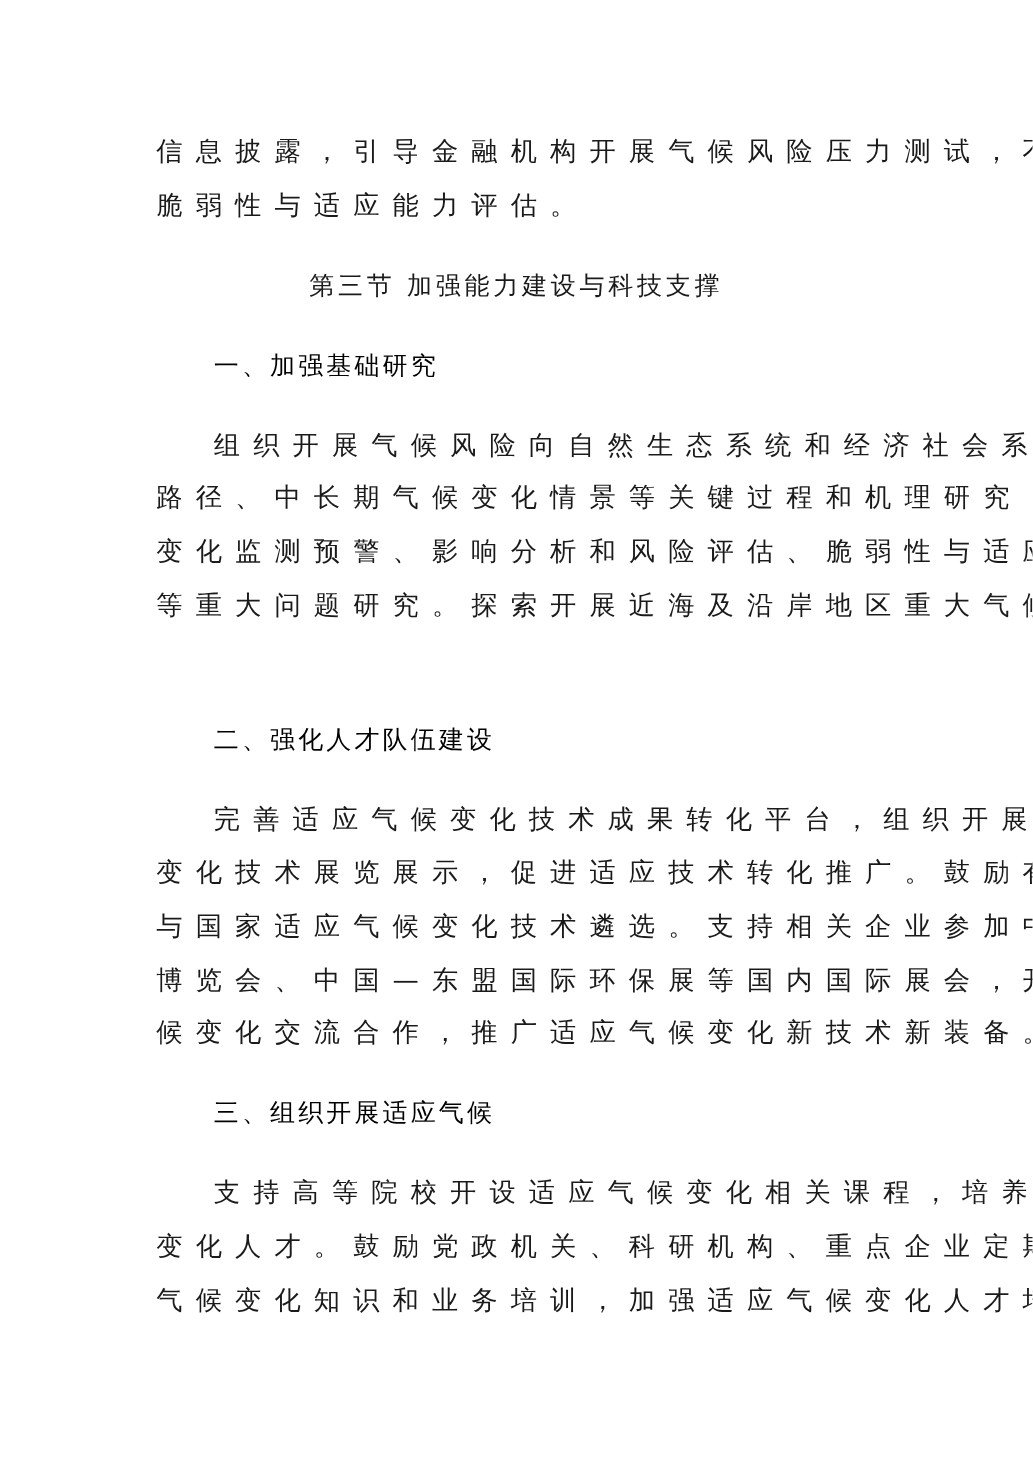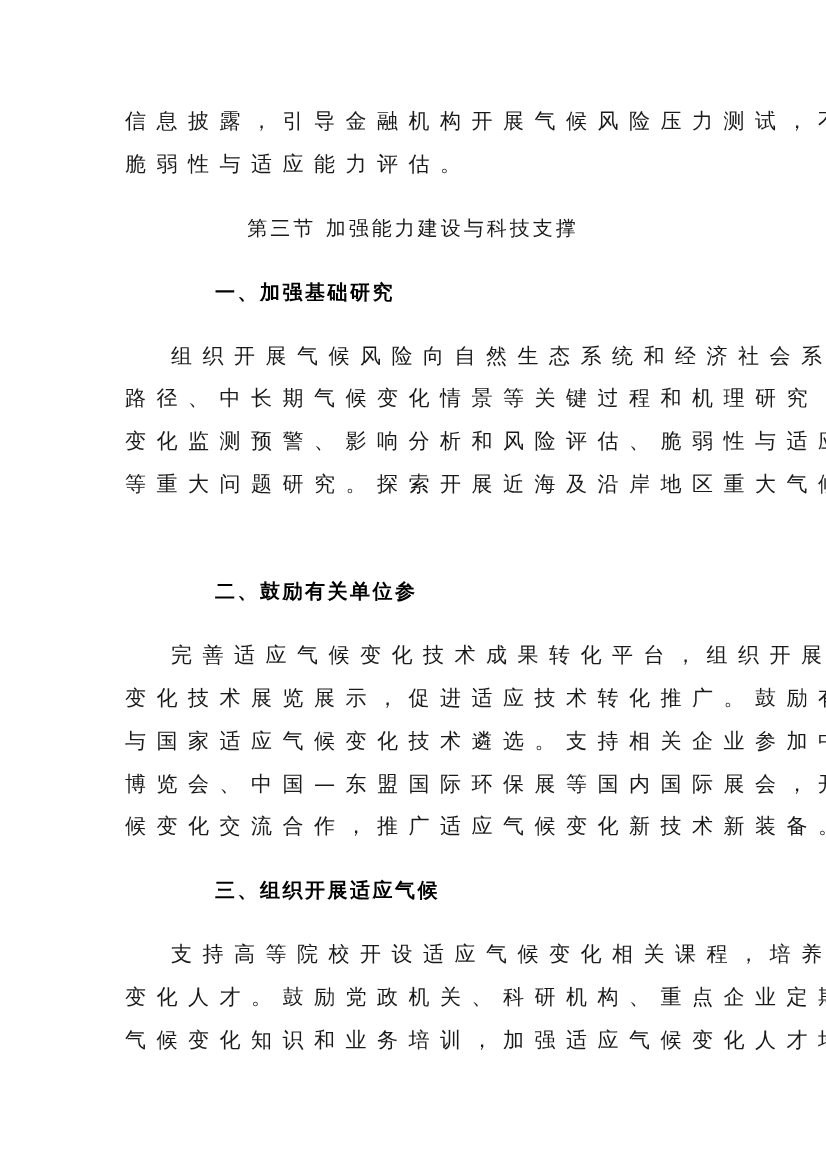--- a/index.html
+++ b/index.html
@@ -4,40 +4,40 @@
 <style>
   html, body { margin: 0; padding: 0; background: #ffffff; }
   body { width: 826px; height: 1169px; position: relative; overflow: hidden;
          font-family: "DejaVu Sans", "Liberation Sans", sans-serif; color: #1a1a1a; }
   .page { position: absolute; left: 0; top: 0; width: 826px; height: 1169px; background: #fff; }
   .line { position: absolute; left: 125px; white-space: nowrap; font-size: 21px;
           letter-spacing: 10.5px; line-height: 26px; }
   .indent { left: 171px; }
   .title { position: absolute; left: 0; width: 826px; text-align: center; font-size: 20px;
            letter-spacing: 3px; line-height: 26px; font-family: "DejaVu Serif", "Liberation Serif", serif; }
-  .heading { position: absolute; left: 171px; font-size: 20px; font-weight: bold; letter-spacing: 2.5px;
-             line-height: 26px; white-space: nowrap; color: #000; margin-left: 44px; }
+  .heading { position: absolute; left: 171px; font-size: 20px; font-weight: normal; letter-spacing: 2.5px;
+             line-height: 26px; white-space: nowrap; color: #000; }
 </style>
 </head>
 <body>
 
 <div class="page">
 
   <div class="line" style="top:108px">信息披露，引导金融机构开展气候风险压力测试，不断强化金</div>
   <div class="line" style="top:151px">脆弱性与适应能力评估。</div>
 
   <div class="title" style="top:215px">第三节 加强能力建设与科技支撑</div>
 
   <div class="heading" style="top:279px">一、加强基础研究</div>
   <div class="line indent" style="top:343px">组织开展气候风险向自然生态系统和经济社会系统传递</div>
   <div class="line" style="top:385px">路径、中长期气候变化情景等关键过程和机理研究，加强气候</div>
   <div class="line" style="top:428px">变化监测预警、影响分析和风险评估、脆弱性与适应能力评估</div>
   <div class="line" style="top:471px">等重大问题研究。探索开展近海及沿岸地区重大气候灾害早期</div>
 
-  <div class="heading" style="top:578px">二、鼓励有关单位参</div>
+  <div class="heading" style="top:578px">二、强化人才队伍建设</div>
   <div class="line indent" style="top:642px">完善适应气候变化技术成果转化平台，组织开展适应气候</div>
   <div class="line" style="top:685px">变化技术展览展示，促进适应技术转化推广。鼓励有关单位参</div>
   <div class="line" style="top:728px">与国家适应气候变化技术遴选。支持相关企业参加中国—东盟</div>
   <div class="line" style="top:771px">博览会、中国—东盟国际环保展等国内国际展会，开展适应气</div>
   <div class="line" style="top:813px">候变化交流合作，推广适应气候变化新技术新装备。</div>
 
   <div class="heading" style="top:877px">三、组织开展适应气候</div>
   <div class="line indent" style="top:941px">支持高等院校开设适应气候变化相关课程，培养适应气候</div>
   <div class="line" style="top:984px">变化人才。鼓励党政机关、科研机构、重点企业定期组织适应</div>
   <div class="line" style="top:1027px">气候变化知识和业务培训，加强适应气候变化人才培养和队伍</div>

